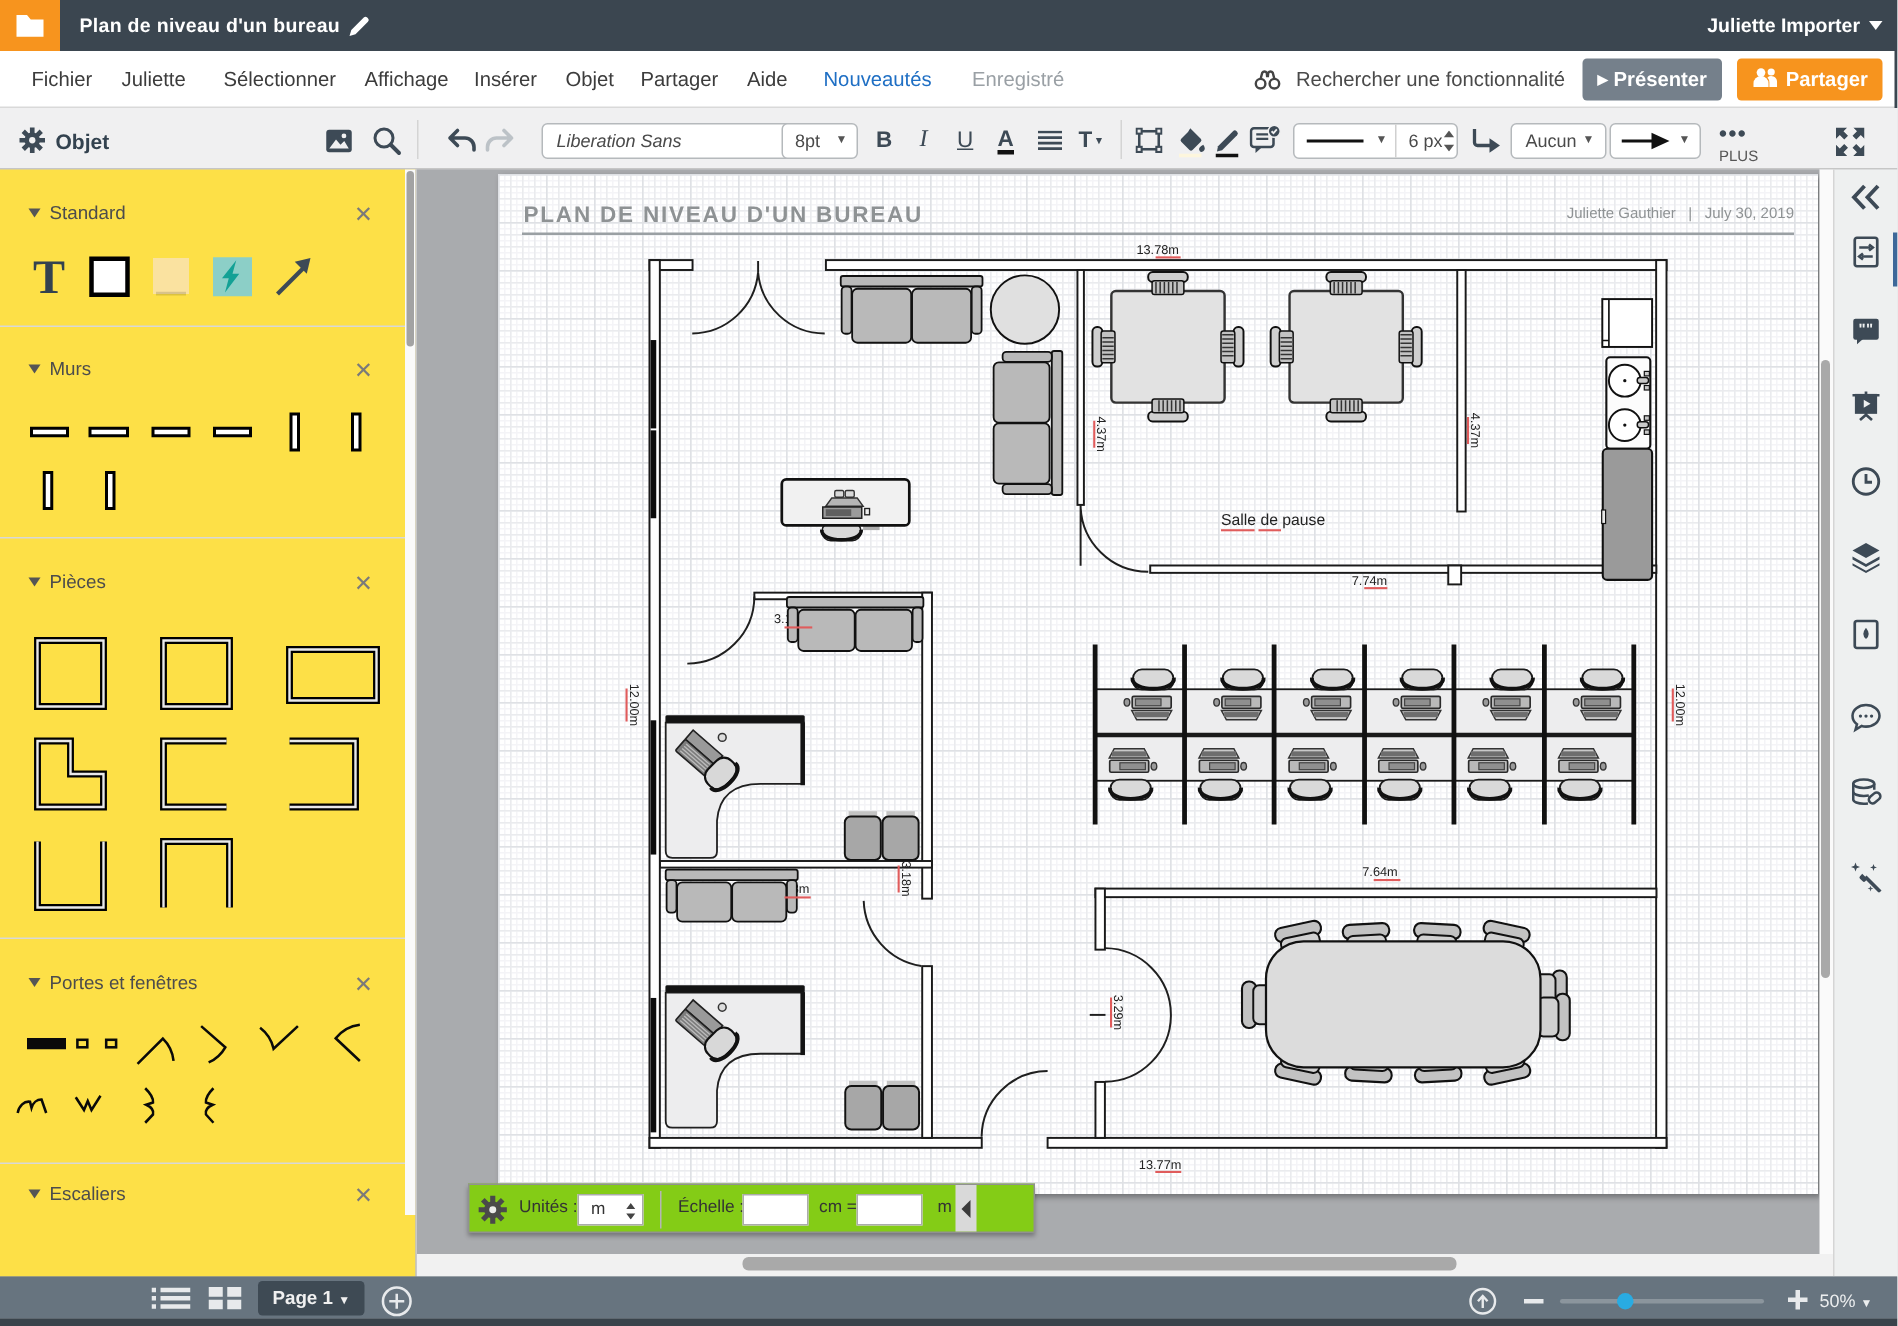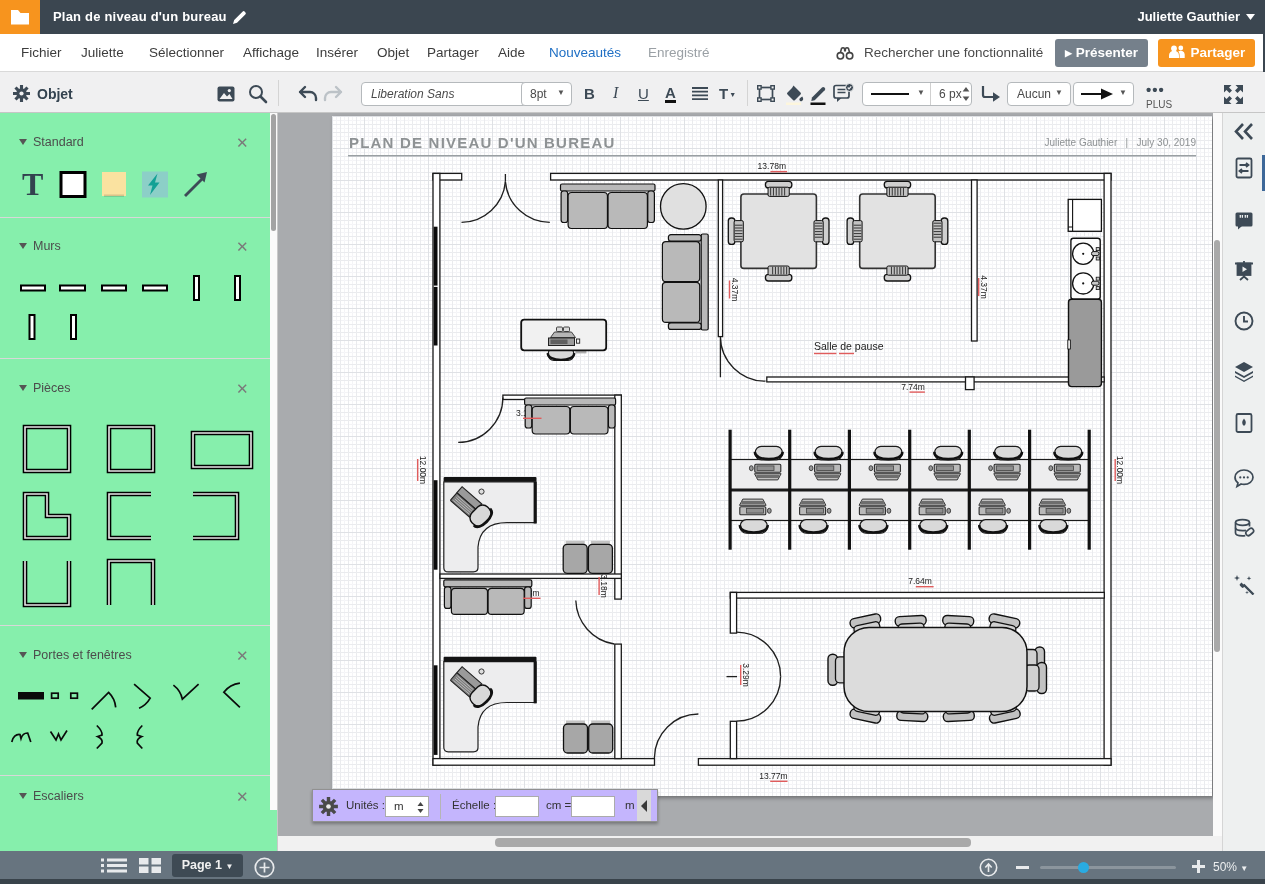--- a/index.html
+++ b/index.html
@@ -14,60 +14,60 @@
 #menubar{left:0;top:34px;width:1265px;height:38px;background:#fff;border-bottom:1px solid #d9d9d9;}
 .mi{position:absolute;top:45px;font-size:13.5px;color:#3c3c3c;}
 #btn-present{left:1055px;top:39px;width:93px;height:28px;background:#75808b;border-radius:3px;color:#fff;font-size:13.5px;font-weight:bold;text-align:center;line-height:28px;}
 #btn-share{left:1158px;top:39px;width:97px;height:28px;background:#f7941e;border-radius:3px;color:#fff;font-size:13.5px;font-weight:bold;text-align:center;line-height:28px;}
 
 #toolbar{left:0;top:72px;width:1265px;height:41px;background:#f0f0f1;border-bottom:1px solid #c6c6c6;}
 .dd{position:absolute;top:82px;height:24px;background:#fff;border:1px solid #b5b9bc;border-radius:4px;font-size:12px;color:#4a4a4a;}
 .tbt{position:absolute;top:85px;font-size:15px;color:#3d4a56;}
 .sep{position:absolute;top:80px;width:1px;height:26px;background:#d4d4d4;}
 
-#lpanel{left:0;top:113px;width:277px;height:738px;background:#86efac;}
+#lpanel{left:0;top:113px;width:277px;height:738px;background:#fde047;}
 #lpanel .hdr{position:absolute;left:0;width:270px;height:13px;}
 .hdr .tri{position:absolute;left:19px;top:4px;width:0;height:0;border-left:4.5px solid transparent;border-right:4.5px solid transparent;border-top:6px solid #555;}
 .hdr .htxt{position:absolute;left:33px;top:0;font-size:12.5px;color:#4c4c4c;}
 .hdr .hx{position:absolute;left:236px;top:-1px;font-size:15px;color:#7a7a7a;}
 .psep{position:absolute;left:0;width:270px;height:1px;background:#d8d8d8;}
 #importbar{left:0;top:811px;width:277px;height:40px;background:#f3f3f3;border-top:1px solid #d2d2d2;}
 #lscroll{left:270px;top:0px;width:7px;height:697px;background:#fafafa;}
 #lthumb{left:271px;top:1px;width:5px;height:117px;background:#a3a3a3;border-radius:3px;}
 #lborder{left:277px;top:113px;width:1px;height:738px;background:#c9c9c9;}
 
 #canvas{left:278px;top:113px;width:935px;height:738px;background:#a9abae;overflow:hidden;}
 #page{left:54px;top:3px;width:880px;height:680px;background:#fff;box-shadow:2px 2px 4px rgba(0,0,0,.35);}
 #hscroll{left:278px;top:836px;width:944px;height:15px;background:#f1f1f1;}
 #hthumb{left:495px;top:838px;width:476px;height:9px;background:#a9a9a9;border-radius:4px;}
 #vscroll{left:1213px;top:113px;width:9px;height:723px;background:#fafafa;}
 #vthumb{left:1214px;top:240px;width:6px;height:412px;background:#a9a9a9;border-radius:3px;}
 
-#unitbar{left:312px;top:789px;width:346px;height:33px;background:#c4b5fd;border:1px solid #919191;box-shadow:0 2px 3px rgba(0,0,0,.3);}
+#unitbar{left:312px;top:789px;width:378px;height:33px;background:#84cc16;border:1px solid #919191;box-shadow:0 2px 3px rgba(0,0,0,.3);}
 #unitbar .lbl{position:absolute;top:9px;font-size:11.5px;color:#333;}
 #unitbar .inp{position:absolute;top:6px;width:44px;height:21px;background:#fff;border:1px solid #ababab;}
 
 #rdock{left:1222px;top:113px;width:43px;height:738px;background:#eef0f0;border-left:1px solid #d5d5d5;}
 #bluebar{left:1262px;top:155px;width:3px;height:36px;background:#3d6899;}
 
 #bottombar{left:0;top:851px;width:1265px;height:28px;background:#67747f;}
 #pagebtn{left:172px;top:854px;width:71px;height:23px;background:#3e4a54;border-radius:3px;color:#f0f0f0;font-size:12.5px;font-weight:bold;text-align:center;line-height:23px;}
 #bottomstrip{left:0;top:879px;width:1265px;height:5px;background:#39434b;}
 </style></head><body>
 <div id="app">
 
 <div class="abs" id="topbar"></div>
 <div class="abs" id="logo"><svg width="40" height="34">
         <path d="M11,10 h7 l2.5,3 h8.5 v11.5 h-18 z" fill="#fff"></path>
       </svg></div>
 <div class="abs" id="doctitle">Plan de niveau d'un bureau</div>
 <svg class="abs" style="left:231px;top:9px" width="17" height="17">
       <path d="M2,15 L3.2,11 L11.5,2.7 A1.6,1.6 0 0 1 13.8,2.7 L14.3,3.2 A1.6,1.6 0 0 1 14.3,5.5 L6,13.8 Z" fill="#fff"></path>
     </svg>
-<div class="abs" id="username">Juliette Gauthier</div>
+<div class="abs" id="username">Juliette Importer</div>
 <svg class="abs" style="left:1246px;top:14px" width="10" height="8">
       <path d="M0,0 h9 l-4.5,6 z" fill="#fff"></path>
     </svg>
 <div class="abs" id="menubar"></div>
 <div class="mi" style="left:21px">Fichier</div>
 <div class="mi" style="left:81px">Juliette</div>
 <div class="mi" style="left:149px">Sélectionner</div>
 <div class="mi" style="left:243px">Affichage</div>
 <div class="mi" style="left:316px">Insérer</div>
 <div class="mi" style="left:377px">Objet</div>

